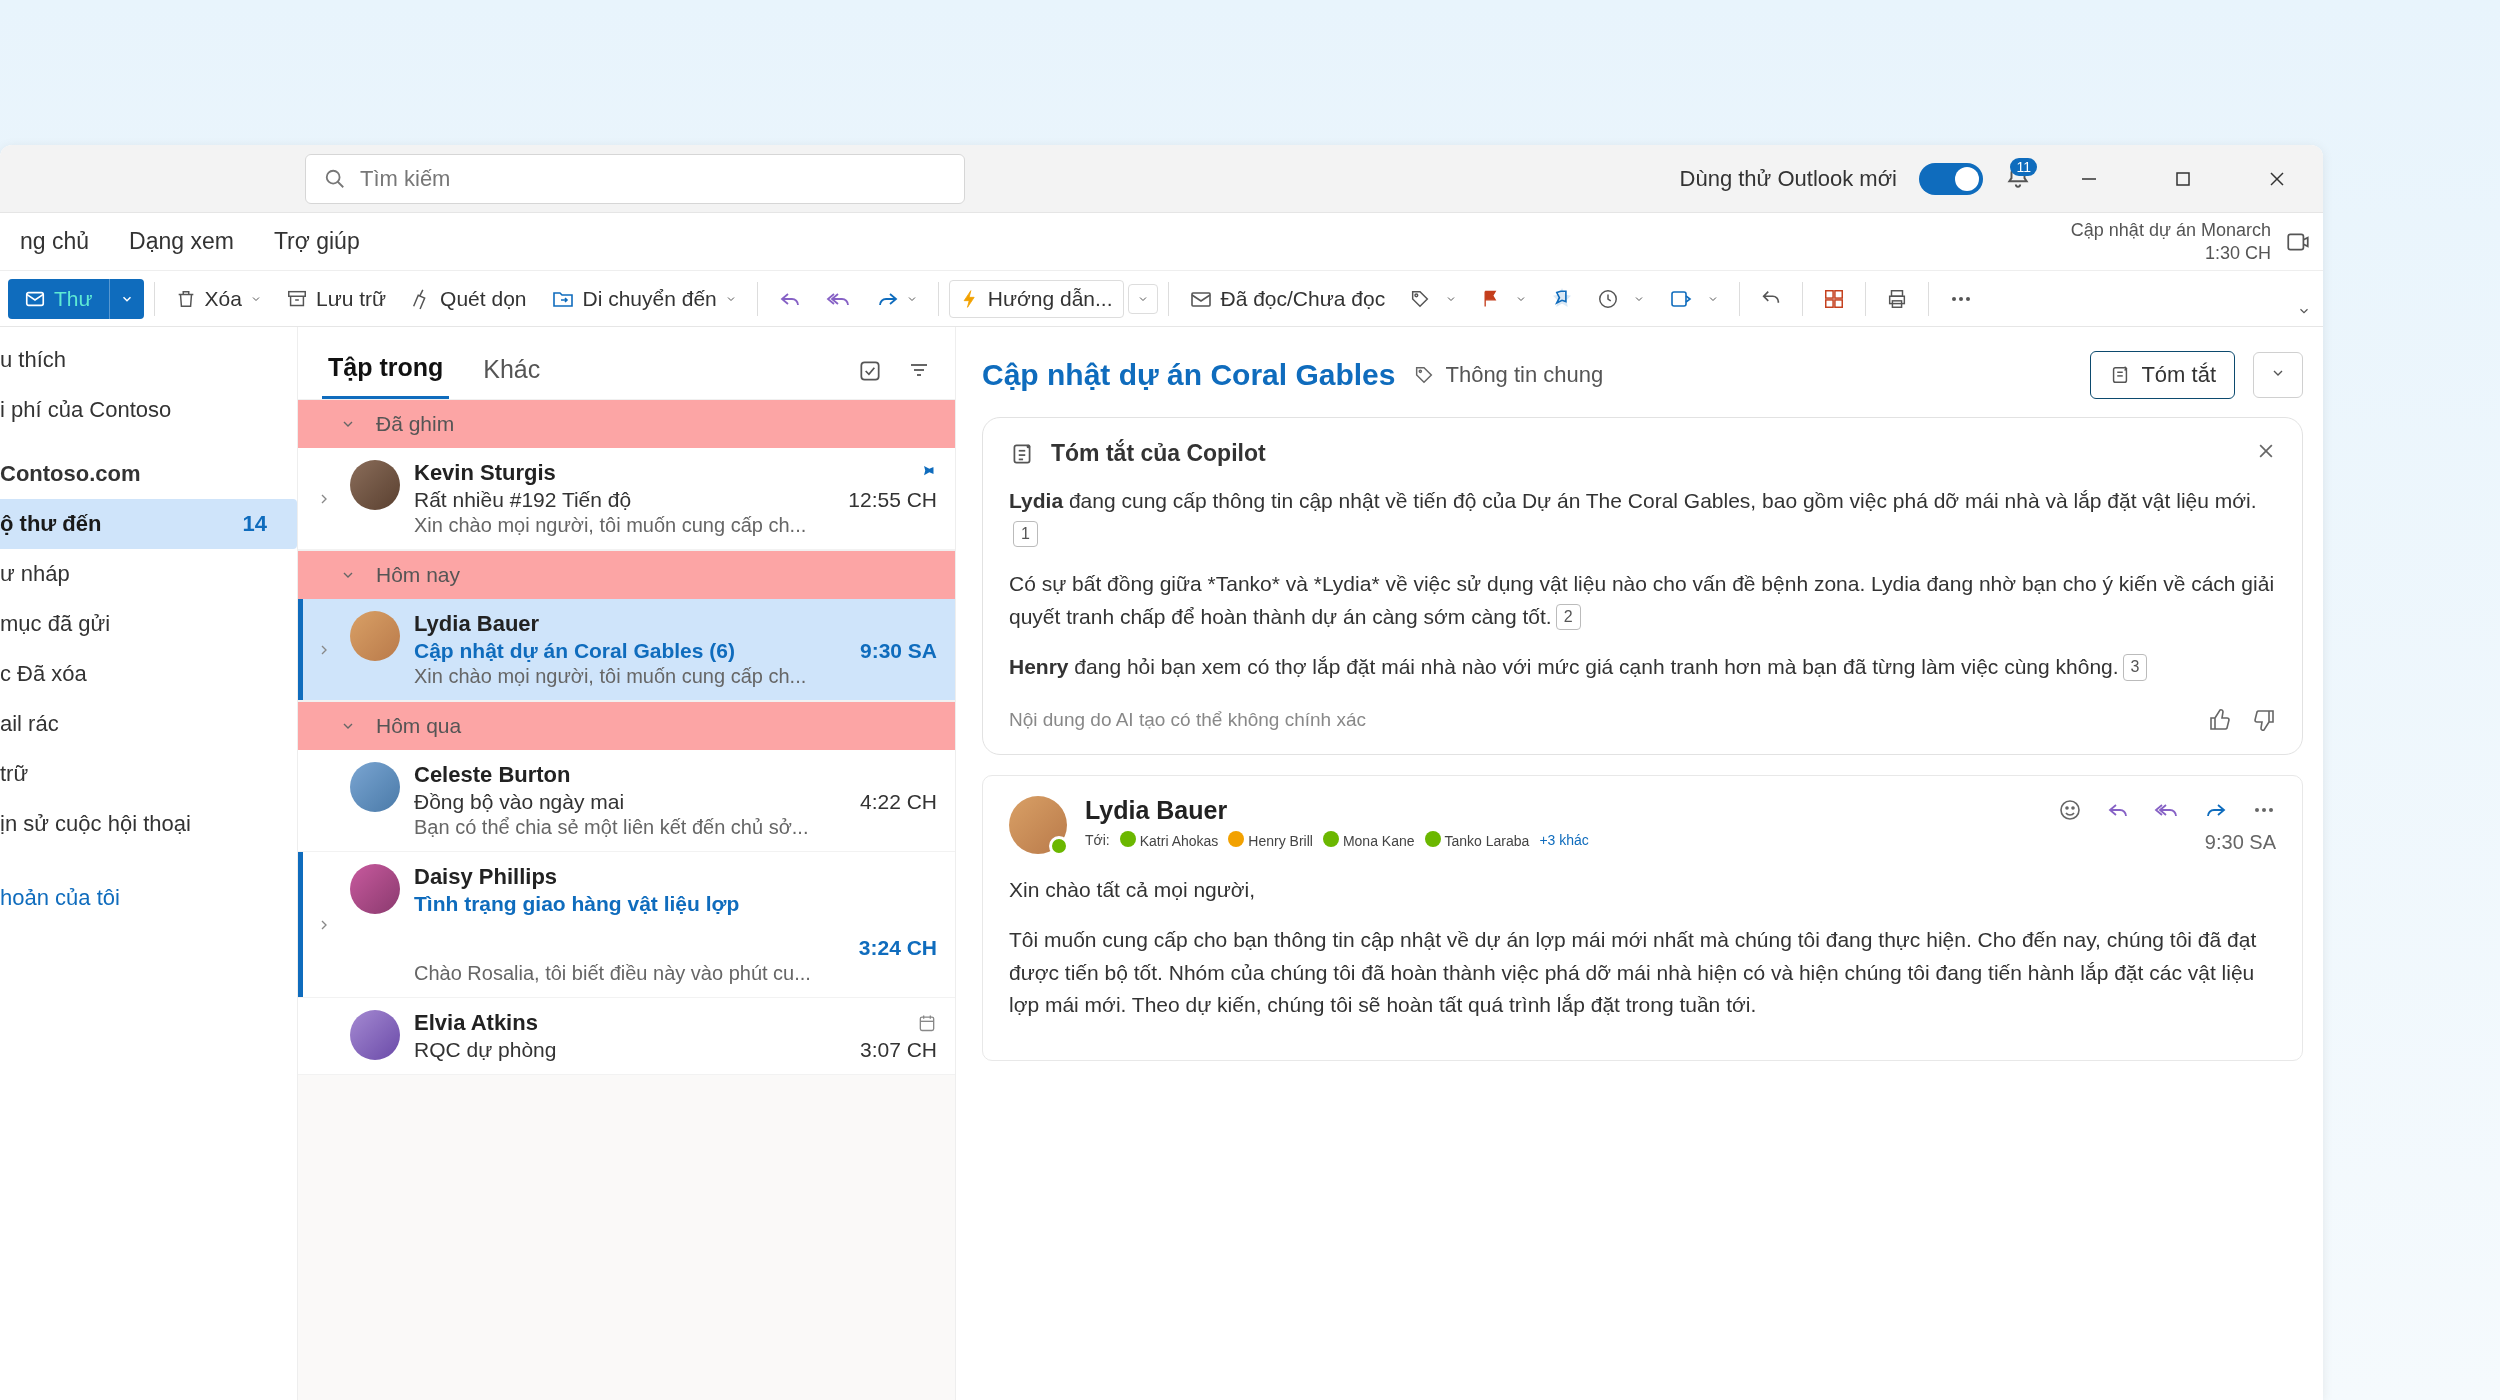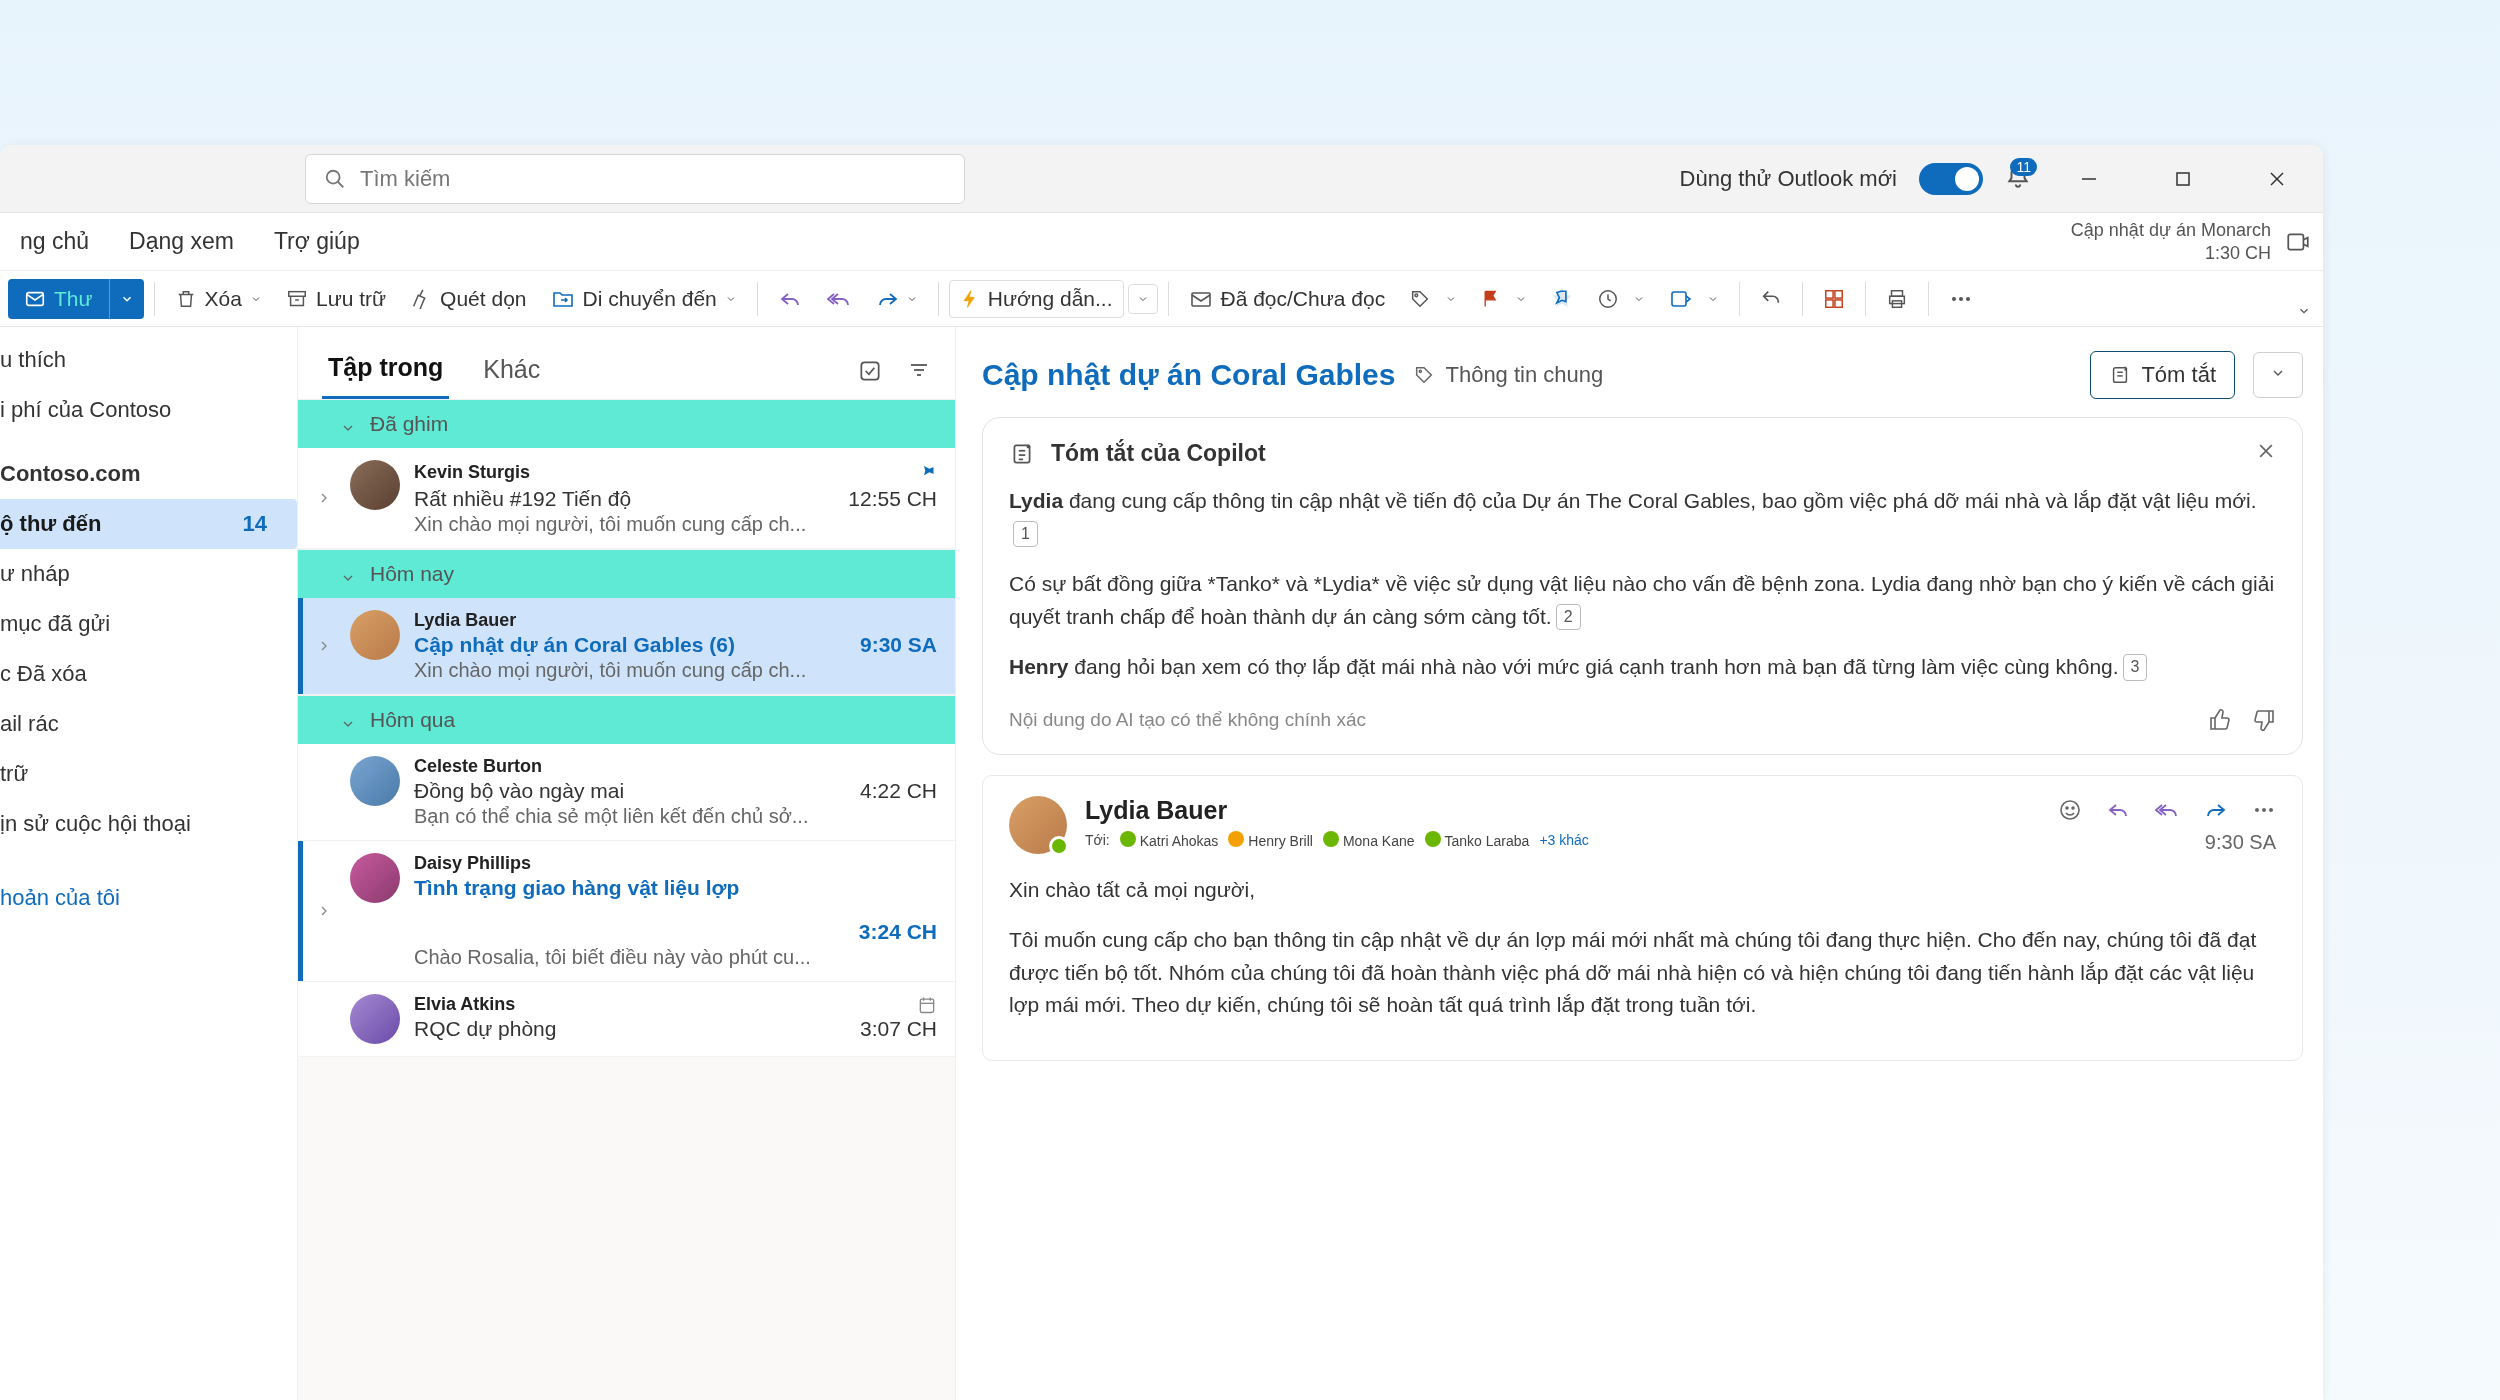--- a/index.html
+++ b/index.html
@@ -30,33 +30,33 @@
 .folder-pane { width: 298px; border-right: 1px solid #eee; padding-top: 8px; font-size: 22px; color: #333; }
 .folder-item { padding: 12px 18px 12px 0; text-align: left; display:flex; justify-content:space-between; align-items:center; }
 .folder-item.selected { background: #cfe4fa; border-radius: 0 4px 4px 0; font-weight: 600; color: #1a1a1a; }
 .folder-item .count { font-weight: 600; margin-right: 12px; color:#0f6cbd; }
 .folder-link { color: #0f6cbd; }
 .msg-pane { width: 658px; border-right: 1px solid #eee; display: flex; flex-direction: column; background:#faf9f8;}
 .msg-tabs { display: flex; align-items: center; padding: 16px 24px 0 24px; background:#fff;}
 .msg-tab { font-size: 25px; padding: 10px 6px 14px 6px; margin-right: 28px; color: #555; }
 .msg-tab.active { color: #111; border-bottom: 3px solid #0f6cbd; font-weight:600;}
 .msg-tab-icons { margin-left: auto; display: flex; gap: 24px; color: #666; }
-.msg-section { padding: 12px 20px 12px 42px; font-size: 21px; color: #555; display:flex; align-items:flex-end; gap:14px; background:#5eead4; border-top:1px solid #f0f0f0;}
+.msg-section { padding: 12px 20px 12px 42px; font-size: 21px; color: #555; display:flex; align-items:center; gap:20px; background:#fca5a5; border-top:1px solid #f0f0f0;}
 .msg-item { display: flex; padding: 12px 18px 12px 14px; gap: 14px; background:#fff; border-bottom: 1px solid #f2f2f2; position:relative;}
 .msg-item.selected { background: #cfe4fa; }
 .msg-item.unread::before { content:""; position:absolute; left:0; top:0; bottom:0; width:5px; background:#0f6cbd;}
 .expand-col { width:24px; display:flex; align-items:center; justify-content:center; color:#888;}
 .avatar { width: 50px; height: 50px; border-radius: 50%; background: #c8c8c8; flex-shrink: 0; }
 .avatar.kevin{background:linear-gradient(135deg,#8a6d5a,#5a4030);}
 .avatar.lydia{background:linear-gradient(135deg,#d9a066,#b97a4a);}
 .avatar.celeste{background:linear-gradient(135deg,#7aa5d2,#4a7aa8);}
 .avatar.daisy{background:linear-gradient(135deg,#c85a9e,#8a3a6e);}
 .avatar.elvia{background:linear-gradient(135deg,#a58ad2,#6a4aa8);}
 .msg-body { flex: 1; overflow: hidden; }
-.msg-line1 { display: flex; justify-content: space-between; font-size: 18px; color: #222; font-weight: 600; align-items:center;}
+.msg-line1 { display: flex; justify-content: space-between; font-size: 22px; color: #222; font-weight: 600; align-items:center;}
 .msg-line2 { display: flex; justify-content: space-between; font-size: 21px; color: #333; margin-top: 2px; }
 .msg-line2 .subj.unread { color: #0f6cbd; font-weight: 600; }
 .msg-line3 { font-size: 20px; color: #666; margin-top: 2px; white-space: nowrap; overflow: hidden; text-overflow: ellipsis; }
 .pin { color: #0f6cbd; }
 .reading-pane { flex: 1; display: flex; flex-direction: column; padding: 14px 14px 0 20px; overflow: hidden; }
 .read-header { display: flex; align-items: center; gap: 18px; padding: 10px 6px 18px 6px; }
 .read-title { font-size: 30px; color: #0f6cbd; font-weight: 600; }
 .read-sub { font-size: 22px; color: #555; display:flex; align-items:center; gap:10px;}
 .summ-btn { margin-left: auto; display: flex; align-items: center; gap: 10px; border: 1px solid #0c4a6e; border-radius: 6px; padding: 10px 18px; font-size: 22px; color: #333; }
 .dd-chev { border:1px solid #d0d0d0; border-radius:6px; padding:12px 16px; color:#555;}

